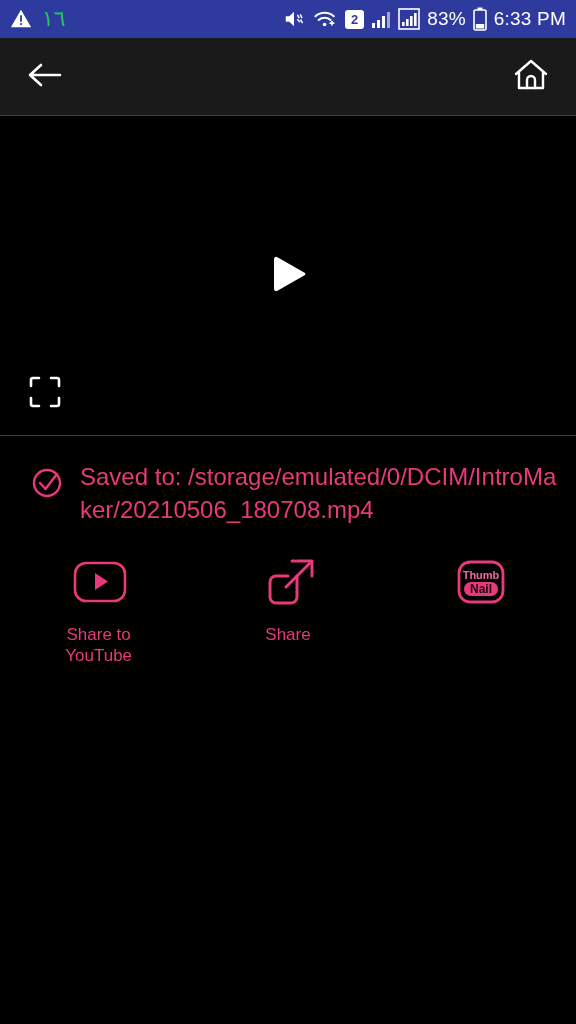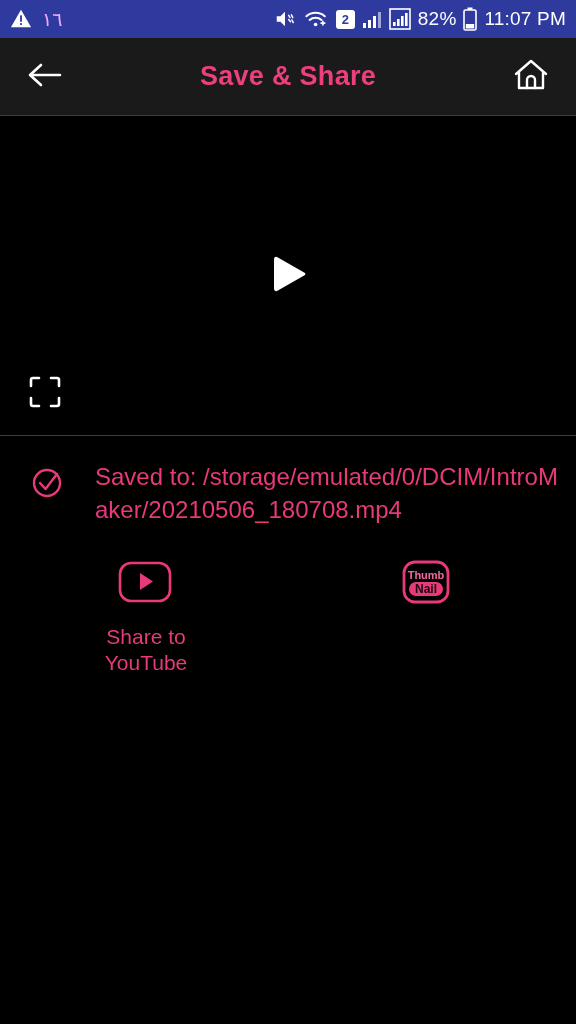--- a/index.html
+++ b/index.html
@@ -15,21 +15,21 @@
     position:relative;
     height:38px; width:100%;
     background:#2F3A9E;
     display:flex; align-items:center;
     padding:0 10px;
     color:#ffffff;
   }
   .sb-left{ display:flex; align-items:center; gap:10px; }
   .sb-right{ margin-left:auto; display:flex; align-items:center; gap:7px; }
   .sb-text{ font-size:19px; letter-spacing:.2px; color:#fff; }
-  .sb-num{ font-size:19px; color:#f0abfc; }
+  .sb-num{ font-size:22px; color:#22c55e; }
   .sb-icon{ display:flex; align-items:center; justify-content:center; }
   .badge2{
     width:19px;height:19px;border-radius:3px;background:#fff;color:#2F3A9E;
     font-size:13px;font-weight:bold;display:flex;align-items:center;justify-content:center;
     line-height:1;
   }
 
   
   .header{
     position:relative;
@@ -63,21 +63,21 @@
     display:flex;align-items:center;justify-content:center;
     cursor:pointer;
   }
   .fullscreen-btn{
     position:absolute; left:28px; bottom:22px;
     width:38px;height:38px; cursor:pointer;
   }
 
   
   .saved-row{
-    display:flex; align-items:flex-start; gap:31px;
+    display:flex; align-items:flex-start; gap:16px;
     padding:24px 18px 6px 30px;
   }
   .saved-check{ flex:0 0 auto; margin-top:6px; }
   .saved-text{
     color:#E8397A; font-size:24px; line-height:1.38;
     word-break:break-all;
   }
 
   
   .actions{
@@ -85,25 +85,25 @@
     padding:22px 4px 0 4px;
   }
   .action{
     flex:1 1 0;
     display:flex; flex-direction:column; align-items:center;
     cursor:pointer;
     min-width:0;
   }
   .action-icon{
     width:56px; height:56px;
-    display:flex; align-items:center; justify-content:flex-start;
+    display:flex; align-items:center; justify-content:flex-end;
     margin-bottom:14px;
   }
   .action-label{
-    color:#E8397A; font-size:21px; line-height:1.25;
+    color:#E8397A; font-size:17px; line-height:1.25;
     text-align:center; white-space:pre-line;
   }
 
   .rest{ flex:1 1 auto; background:#000; }
 
   .col{ display:flex; flex-direction:column; height:1024px; }
 </style>
 </head>
 <body>
 
@@ -147,42 +147,41 @@
       </span>
       <span class="sb-icon">
         <svg width="22" height="22" viewBox="0 0 22 22">
           <rect x="1" y="1" width="20" height="20" stroke="#fff" stroke-width="1.6" fill="none"></rect>
           <rect x="4" y="14" width="2.6" height="4" fill="#fff"></rect>
           <rect x="8" y="11" width="2.6" height="7" fill="#fff"></rect>
           <rect x="12" y="8" width="2.6" height="10" fill="#fff"></rect>
           <rect x="16" y="5" width="2.6" height="13" fill="#fff"></rect>
         </svg>
       </span>
-      <span class="sb-text">82%</span>
+      <span class="sb-text">83%</span>
       <span class="sb-icon">
         <svg width="14" height="24" viewBox="0 0 14 24">
           <rect x="4.5" y="0.5" width="5" height="2.5" fill="#fff"></rect>
           <rect x="1" y="3" width="12" height="20" rx="1.5" stroke="#fff" stroke-width="1.6" fill="none"></rect>
           <rect x="2.8" y="17" width="8.4" height="4.5" fill="#fff"></rect>
         </svg>
       </span>
-      <span class="sb-text">11:07 PM</span>
+      <span class="sb-text">6:33 PM</span>
     </div>
   </div>
 
   <div class="header">
     <div class="hdr-btn">
       <span>
         <svg width="38" height="30" viewBox="0 0 38 30">
           <path d="M34 15 H4 M15 5 L4 15 L15 25" stroke="#ffffff" stroke-width="2.6" fill="none" stroke-linecap="round" stroke-linejoin="round"></path>
         </svg>
       </span>
     </div>
 
-    <div class="header-title">Save &amp; Share</div>
 
     <div class="hdr-btn hdr-spacer">
       <span>
         <svg width="40" height="38" viewBox="0 0 40 38">
           <path d="M5 18 L20 5 L35 18 M8 16 V32 H32 V16" stroke="#ffffff" stroke-width="2.4" fill="none" stroke-linecap="round" stroke-linejoin="round"></path>
           <path d="M16 32 V24 a4 4 0 0 1 8 0 V32" stroke="#ffffff" stroke-width="2.4" fill="none" stroke-linecap="round" stroke-linejoin="round"></path>
         </svg>
       </span>
     </div>
   </div>
@@ -226,20 +225,30 @@
       <div class="action-icon">
         <svg width="54" height="42" viewBox="0 0 54 42">
           <rect x="2" y="2" width="50" height="38" rx="11" stroke="#E8397A" stroke-width="2.6" fill="none"></rect>
           <path d="M22 12 L35 20.5 L22 29 Z" fill="#E8397A"></path>
         </svg>
       </div>
       <div class="action-label">Share to
 YouTube</div>
     </div>
 
+    <div class="action">
+      <div class="action-icon">
+        <svg width="50" height="50" viewBox="0 0 50 50">
+          <path d="M29 4 H26 a0 0 0 0 0 0 0 M31 19 V40 a6 6 0 0 1 -6 6 H10 a6 6 0 0 1 -6 -6 V25 a6 6 0 0 1 6 -6 H22" stroke="#E8397A" stroke-width="3" fill="none" stroke-linecap="round" stroke-linejoin="round"></path>
+          <path d="M20 30 L45 5" stroke="#E8397A" stroke-width="3" stroke-linecap="round" fill="none"></path>
+          <path d="M31 4 H46 V19" stroke="#E8397A" stroke-width="3" fill="none" stroke-linecap="round" stroke-linejoin="round"></path>
+        </svg>
+      </div>
+      <div class="action-label">Share</div>
+    </div>
 
 
     <div class="action">
       <div class="action-icon">
         <svg width="48" height="48" viewBox="0 0 48 48">
           <rect x="2" y="4" width="44" height="40" rx="11" stroke="#E8397A" stroke-width="2.8" fill="none"></rect>
           <text x="24" y="21" text-anchor="middle" font-family="Liberation Sans, sans-serif" font-size="11" font-weight="bold" fill="#F06A9C">Thumb</text>
           <rect x="7" y="24" width="34" height="14" rx="7" fill="#E8397A"></rect>
           <text x="24" y="35" text-anchor="middle" font-family="Liberation Sans, sans-serif" font-size="12" font-weight="bold" fill="#1a0710">Nail</text>
         </svg>

